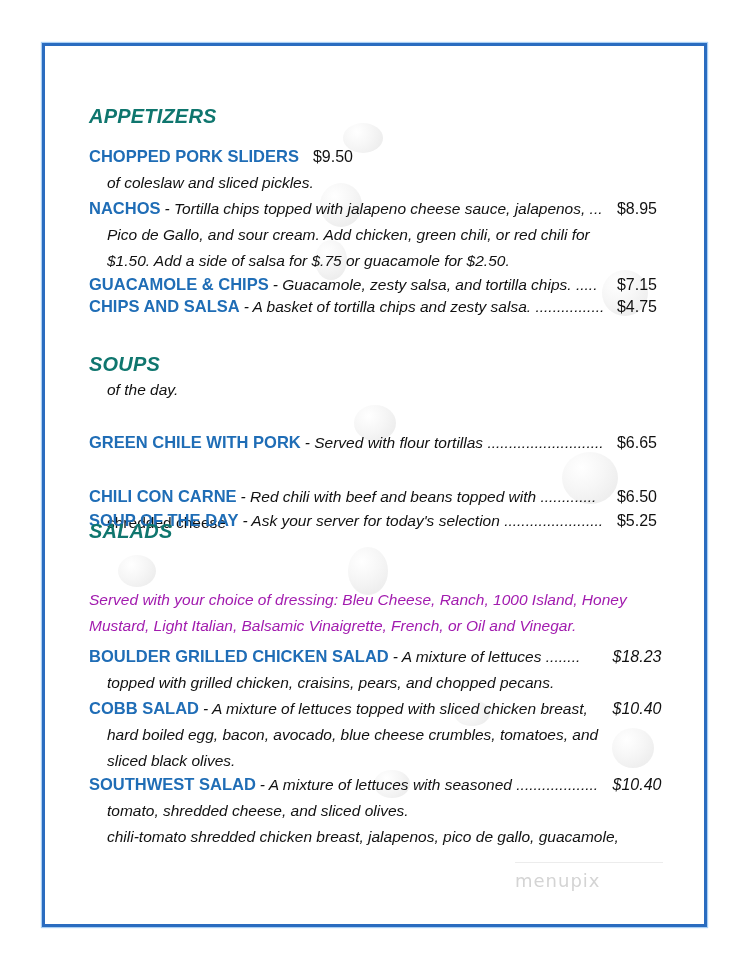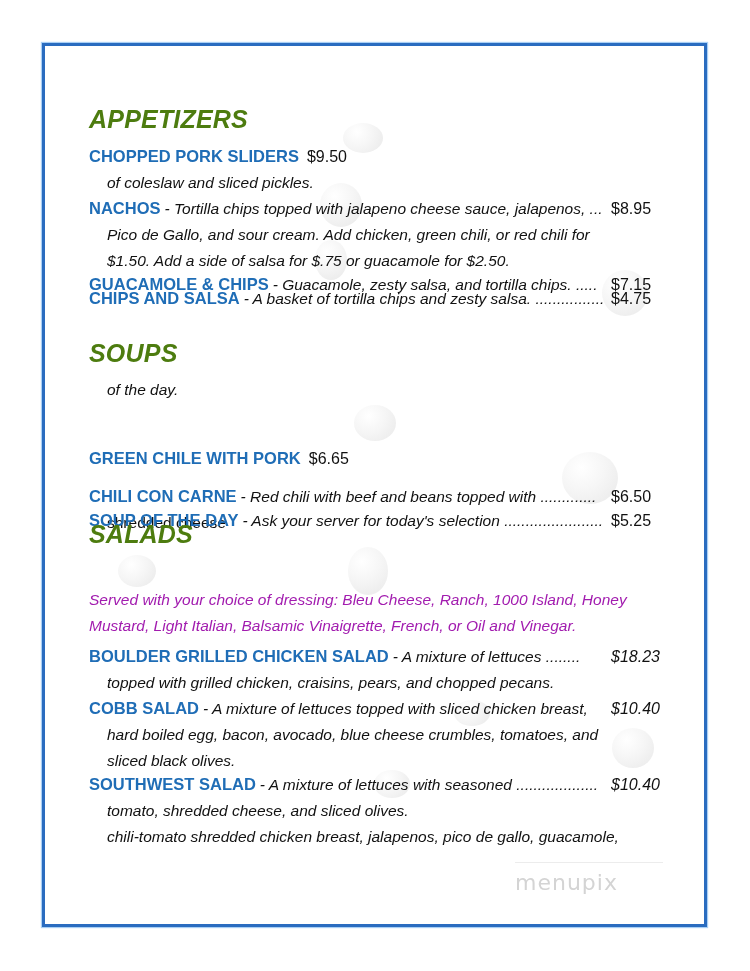--- a/index.html
+++ b/index.html
@@ -23,22 +23,22 @@
       border: 3px solid #2a6cc0;
       box-shadow: 0 0 1px 1px #a9d0f5;
       background: #ffffff;
     }
     .section-title {
       position: absolute;
       left: 89px;
       font-family: "Liberation Sans", sans-serif;
       font-weight: bold;
       font-style: italic;
-      font-size: 25px;
-      color: #4d7c0f;
+      font-size: 20px;
+      color: #0f766e;
       letter-spacing: 0.2px;
     }
     .item {
       position: absolute;
       left: 89px;
       width: 574px;
       font-size: 15.5px;
       line-height: 26px;
       color: #111111;
     }
@@ -57,21 +57,21 @@
       font-family: "Liberation Sans", sans-serif;
       font-style: italic;
       flex: 1;
       overflow: hidden;
       padding-left: 4px;
     }
     .item .price {
       font-family: "Liberation Sans", sans-serif;
       font-size: 16px;
       margin-left: 8px;
-      text-align: left;
+      text-align: center;
       min-width: 52px;
     }
     .item .price.italic { font-style: italic; }
     .item .cont {
       padding-left: 18px;
       font-family: "Liberation Sans", sans-serif;
       font-style: italic;
       white-space: nowrap;
     }
     .item .cont.plain { font-style: normal; }
@@ -90,21 +90,21 @@
       border-radius: 50%;
       background: radial-gradient(circle at 35% 30%, #ffffff 0%, #eeeeee 45%, #d6d6d6 100%);
       opacity: 0.55;
       pointer-events: none;
     }
     .watermark {
       position: absolute;
       left: 515px;
       top: 870px;
       font-family: "DejaVu Sans", sans-serif;
-      font-size: 22px;
+      font-size: 18px;
       color: #d4d4d4;
       letter-spacing: 1px;
     }
     .watermark-line {
       position: absolute;
       left: 515px;
       top: 862px;
       width: 148px;
       height: 1px;
       background: #ececec;
@@ -148,37 +148,38 @@
 </div>
 
 <div class="item" style="top:271px;">
   <div class="line1">
     <span class="name">GUACAMOLE &amp; CHIPS</span>
     <span class="desc"> - Guacamole, zesty salsa, and tortilla chips. .....</span>
     <span class="price">$7.15</span>
   </div>
 </div>
 
-<div class="item" style="top:285px;">
+<div class="item" style="top:293px;">
   <div class="line1">
     <span class="name">CHIPS AND SALSA</span>
     <span class="desc"> - A basket of tortilla chips and zesty salsa. .................</span>
     <span class="price">$4.75</span>
   </div>
 </div>
 
-<div class="section-title" style="top:339px;">SOUPS</div>
+<div class="section-title" style="top:353px;">SOUPS</div>
 
 <div class="item" style="top:377px;">
   <div class="cont">of the day.</div>
 </div>
 
-<div class="item" style="top:445px;">
+<div class="item" style="top:429px;">
   <div class="line1">
     <span class="name">GREEN CHILE WITH PORK</span>
+    <span class="desc"> - Served with flour tortillas ...........................</span>
     <span class="price">$6.65</span>
   </div>
 </div>
 
 <div class="item" style="top:455px;margin-top:28px;">
   <div class="line1">
     <span class="name">CHILI CON CARNE</span>
     <span class="desc"> - Red chili with beef and beans topped with .............</span>
     <span class="price">$6.50</span>
   </div>

